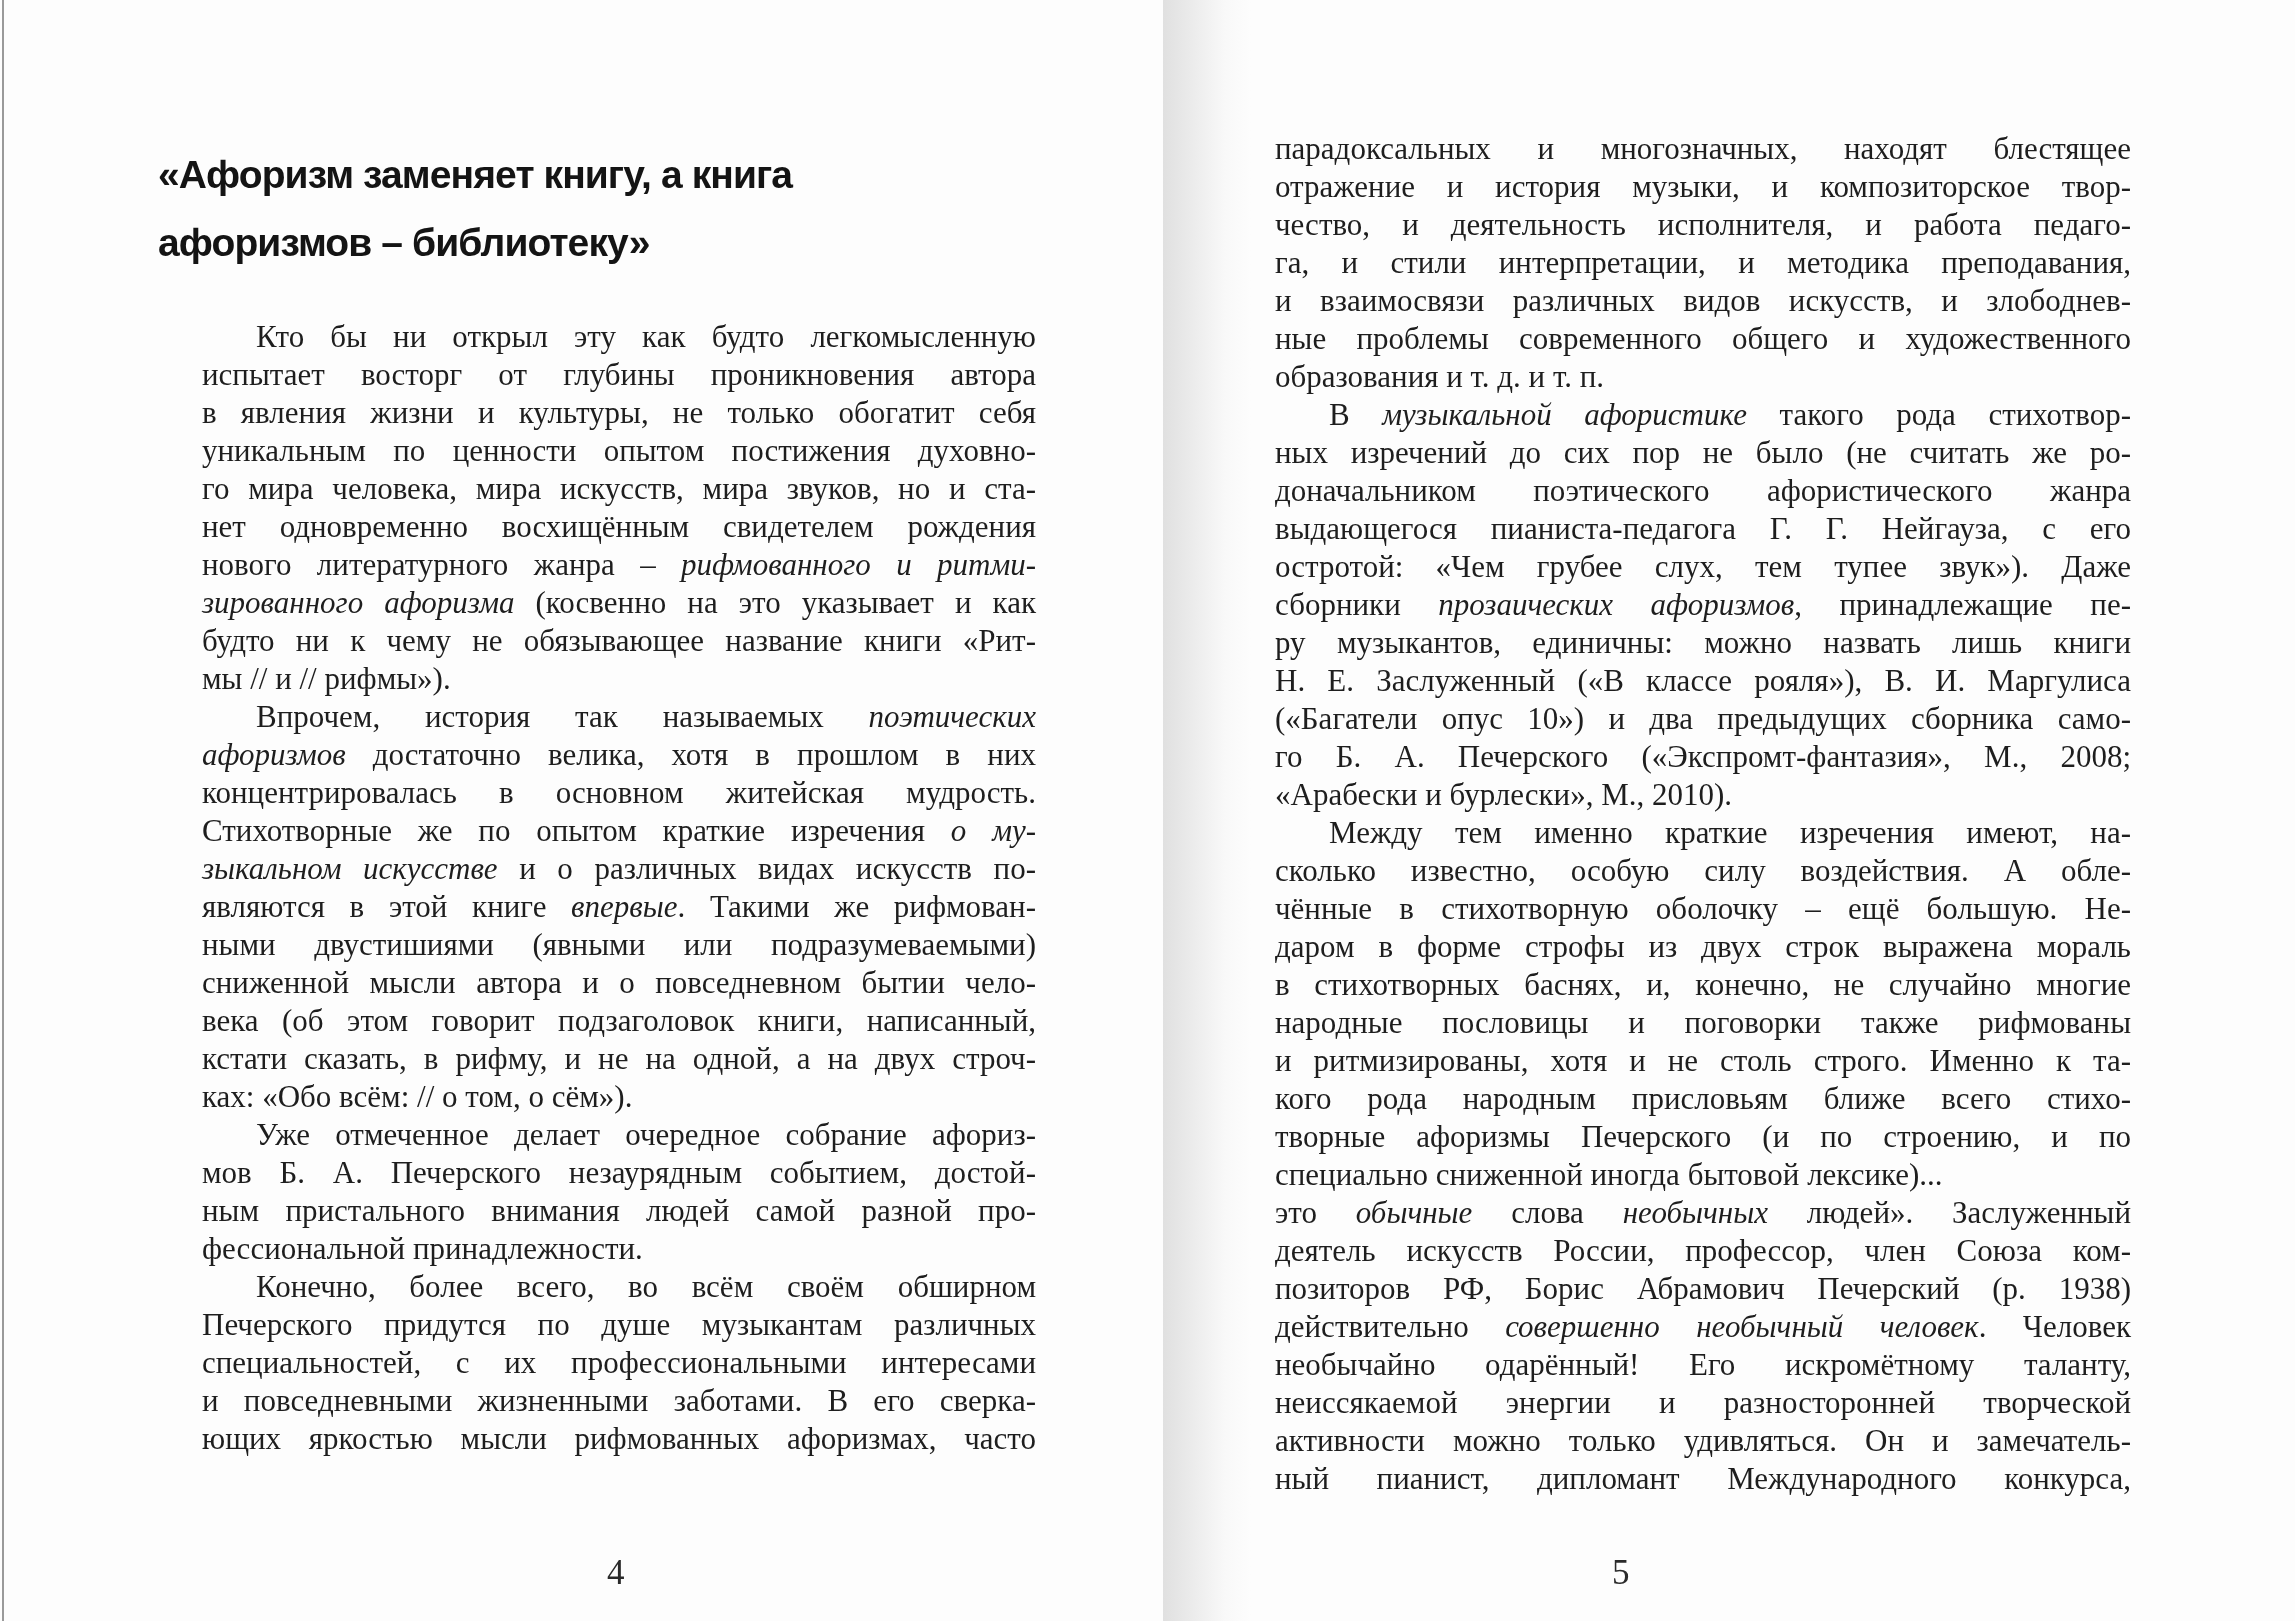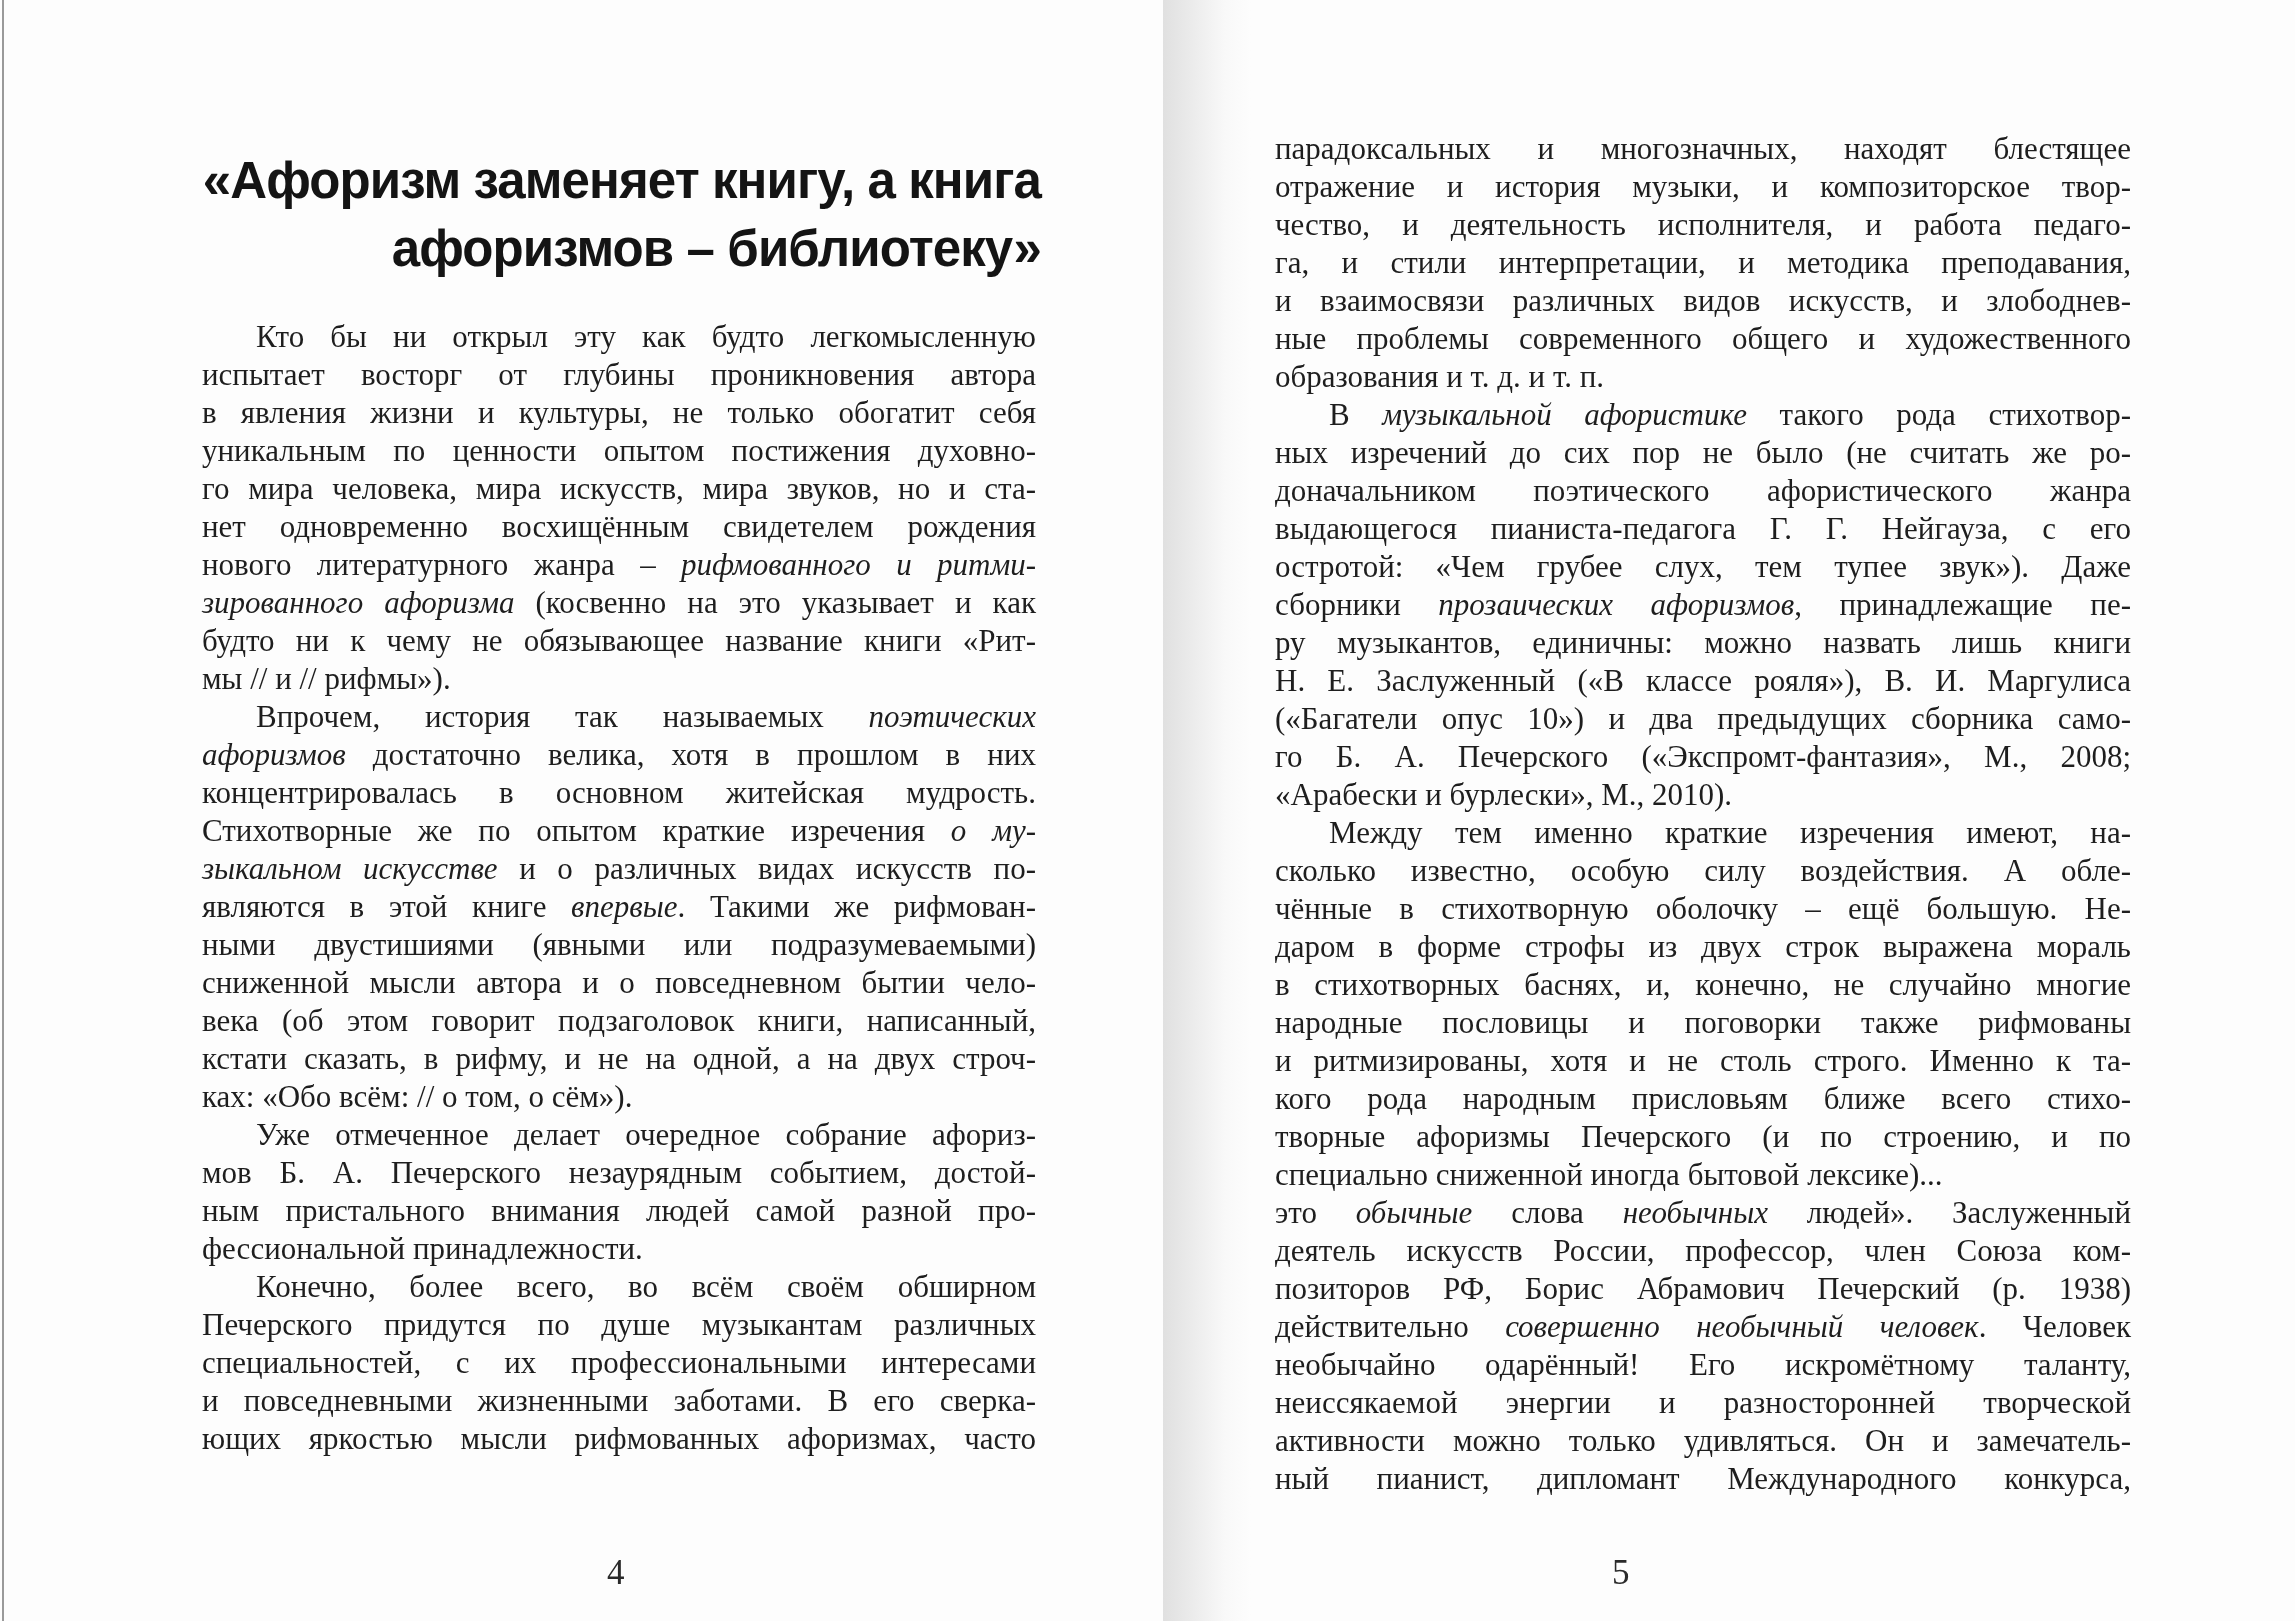--- a/index.html
+++ b/index.html
@@ -42,25 +42,25 @@
     height: 1622px;
   }
   .page-left  { left: 0;    width: 1163px; }
   .page-right { left: 1163px; width: 1133px; }
 
   .heading {
     position: absolute;
     left: 149px;
     width: 877px;
     top: 132px;
-    margin: 15px;
-    text-align: right;
+    margin: 9px;
+    text-align: left;
     font-family: "Liberation Sans Narrow", "Liberation Sans", "DejaVu Sans", sans-serif;
     font-weight: bold;
-    font-size: 51px;
+    font-size: 39px;
     line-height: 68px;
     letter-spacing: -0.9px;
     color: #141414;
   }
   .heading span { display: block; }
 
   .text-block {
     position: absolute;
     margin: 0;
     font-size: 31px;

